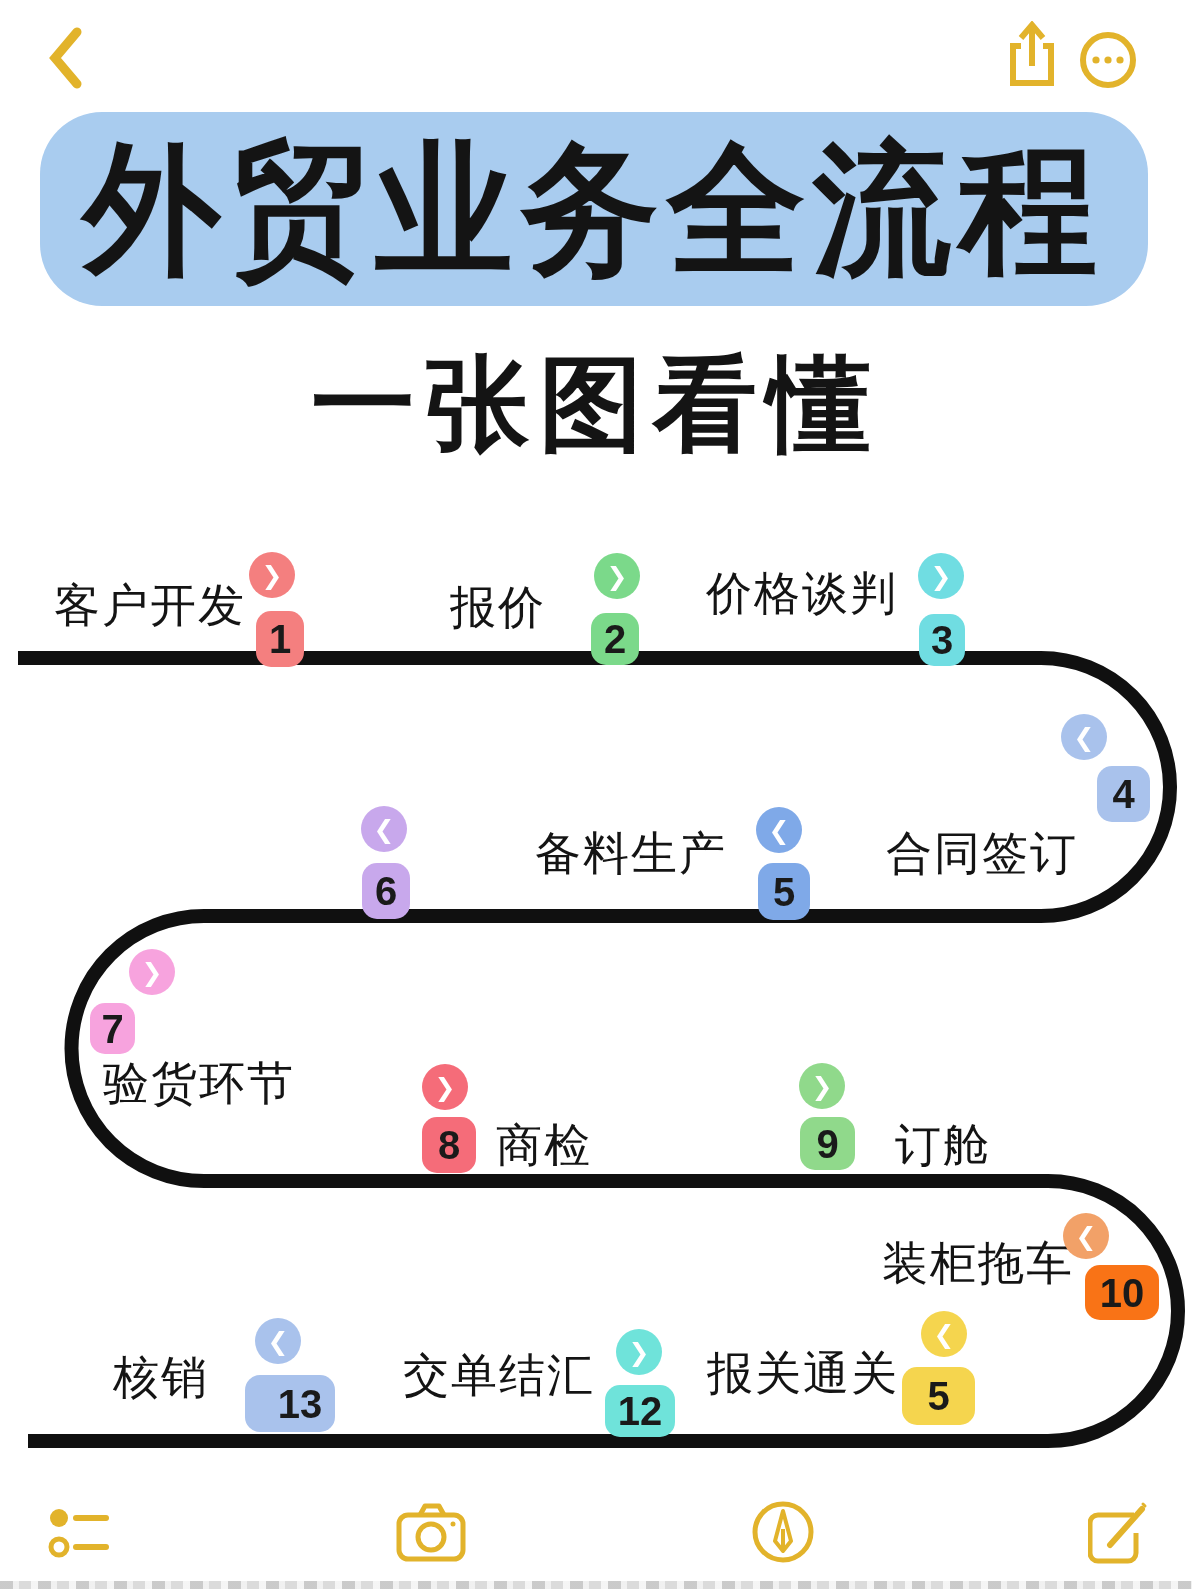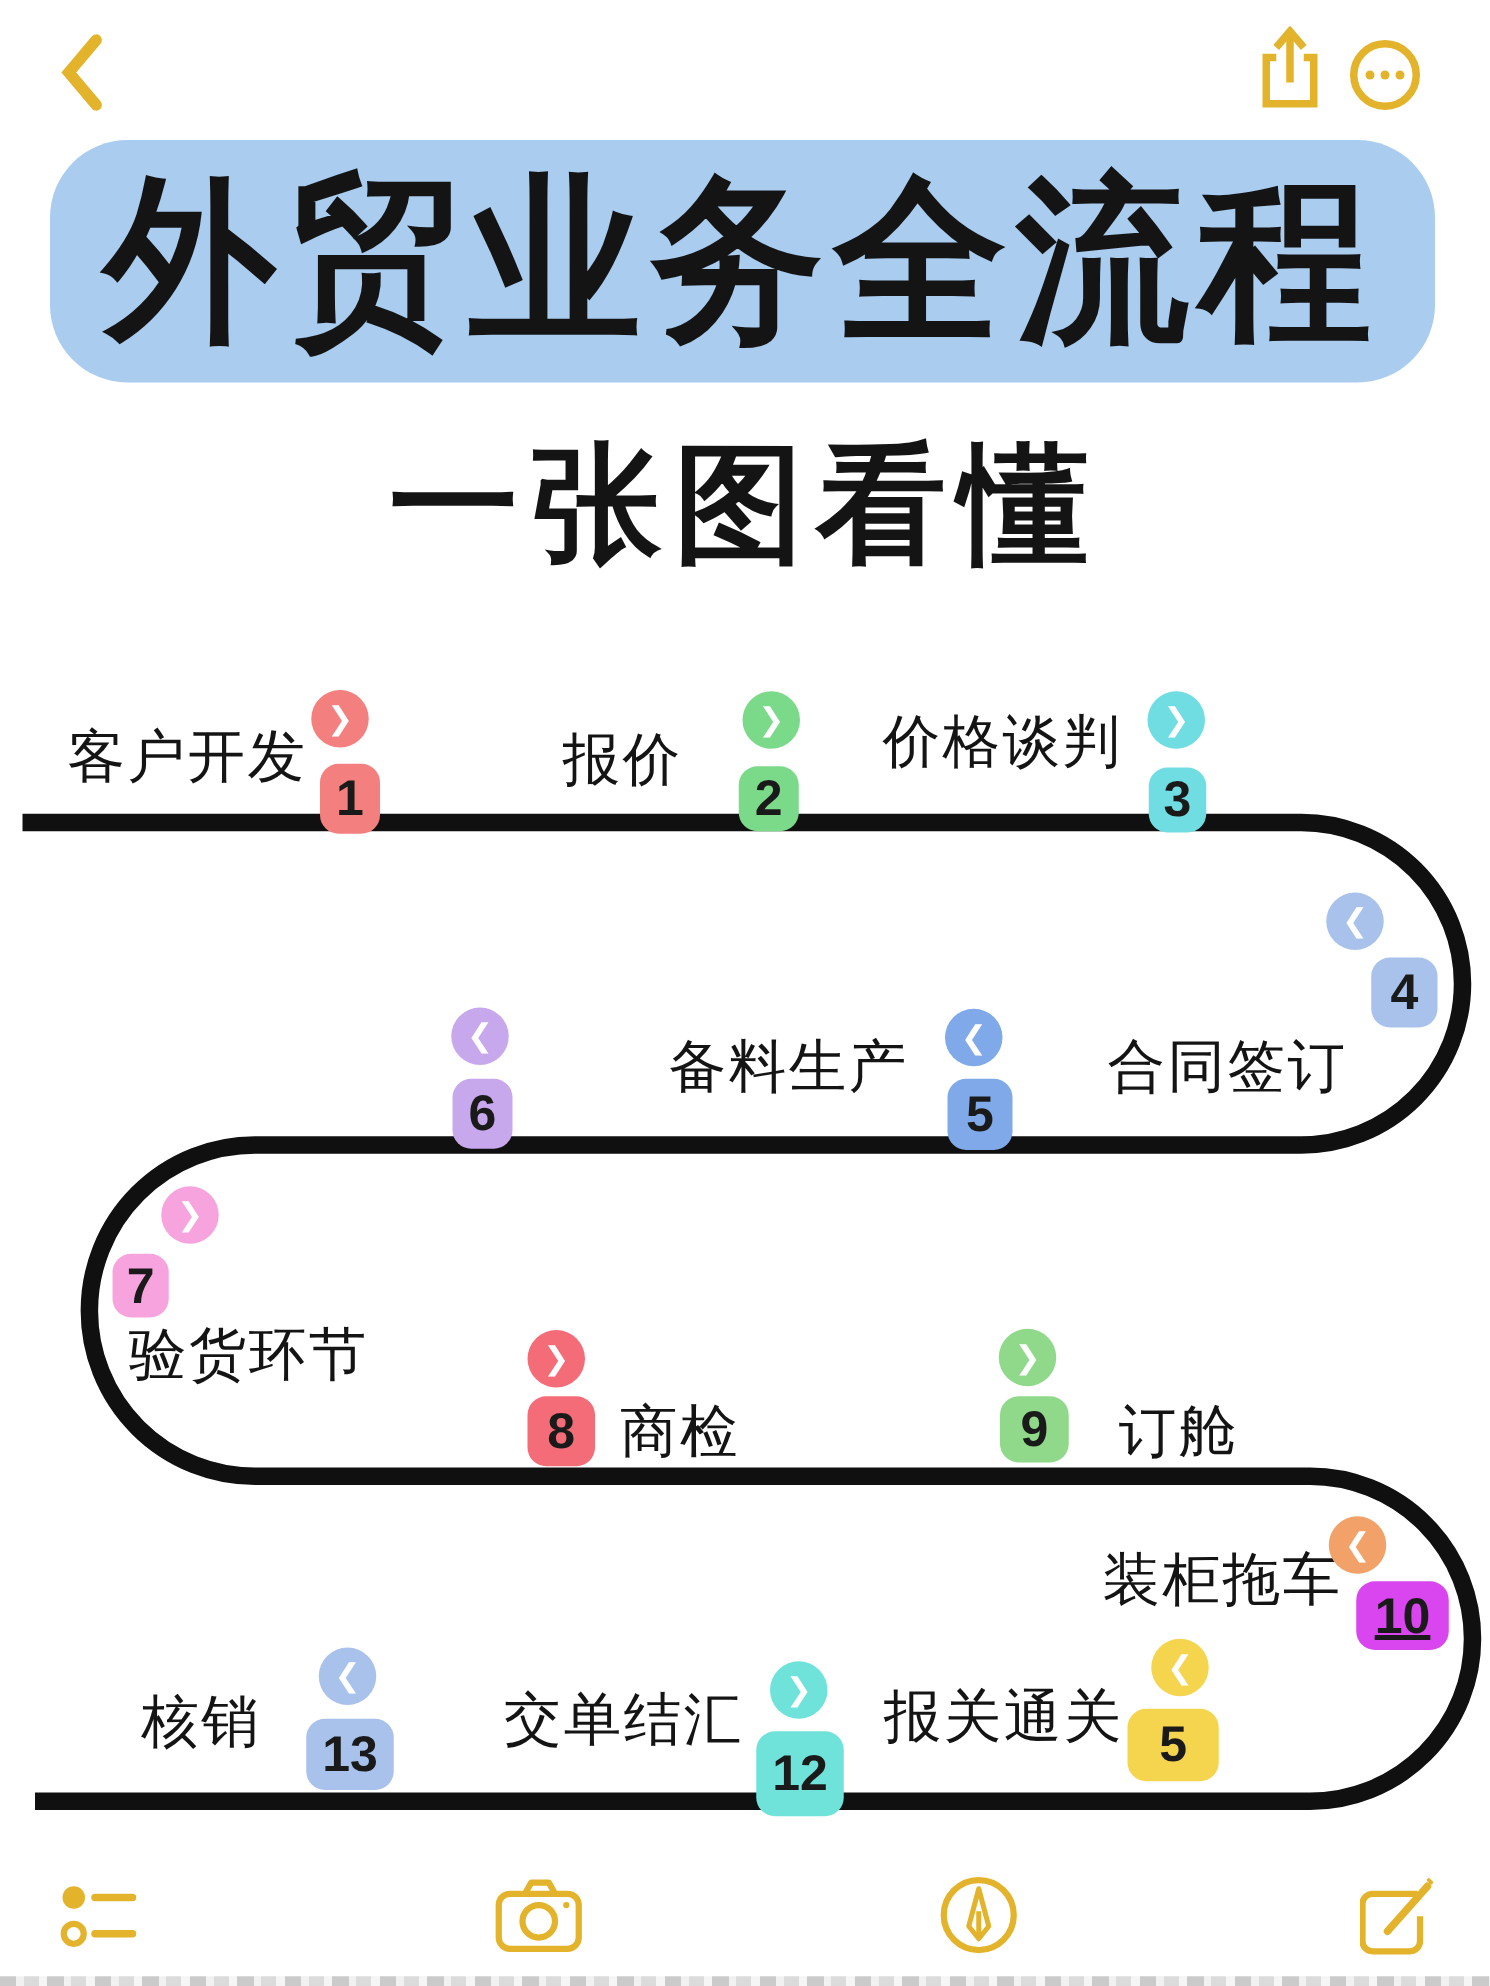--- a/index.html
+++ b/index.html
@@ -55,22 +55,22 @@
   .c2{left:594px;top:553px;}  .t2{left:591px;top:613px;width:48px;height:52px;}  .l2{left:450px;top:584px;}
   .c3{left:918px;top:553px;}  .t3{left:919px;top:614px;width:46px;height:52px;}  .l3{left:706px;top:570px;}
   .c4{left:1061px;top:714px;} .t4{left:1097px;top:766px;width:53px;height:56px;} .l4{left:886px;top:830px;}
   .c5{left:756px;top:807px;}  .t5{left:758px;top:863px;width:52px;height:57px;}  .l5{left:535px;top:830px;}
   .c6{left:361px;top:806px;}  .t6{left:362px;top:863px;width:48px;height:56px;}  .l6{left:98px;top:830px;}
   .c7{left:129px;top:949px;}  .t7{left:90px;top:1003px;width:45px;height:51px;}  .l7{left:103px;top:1060px;}
   .c8{left:422px;top:1064px;} .t8{left:422px;top:1117px;width:54px;height:56px;} .l8{left:496px;top:1122px;}
   .c9{left:799px;top:1063px;} .t9{left:800px;top:1117px;width:55px;height:53px;} .l9{left:895px;top:1122px;}
   .c10{left:1063px;top:1213px;}.t10{left:1085px;top:1265px;width:74px;height:55px;}.l10{left:882px;top:1240px;}
   .c11{left:921px;top:1311px;}.t11{left:902px;top:1367px;width:73px;height:58px;}.l11{left:707px;top:1350px;}
-  .c12{left:616px;top:1329px;}.t12{left:605px;top:1385px;width:70px;height:68px;}.l12{left:403px;top:1352px;}
-  .c13{left:255px;top:1318px;}.t13{left:245px;top:1375px;width:70px;height:57px;}.l13{left:113px;top:1354px;}
+  .c12{left:616px;top:1329px;}.t12{left:605px;top:1385px;width:70px;height:52px;}.l12{left:403px;top:1352px;}
+  .c13{left:255px;top:1318px;}.t13{left:245px;top:1375px;width:70px;height:57px;padding-left:20px;}.l13{left:113px;top:1354px;}
 </style>
 </head>
 <body>
 
 <div class="screen">
 
   <button class="icon-btn" style="left:42px;top:24px;width:48px;height:70px;">
     <span>
       <svg width="40" height="64" viewBox="0 0 40 64">
         <polyline points="31,6 9,32 31,58" fill="none" stroke="#E2B32B" stroke-width="9" stroke-linecap="round" stroke-linejoin="miter"></polyline>
@@ -139,21 +139,21 @@
 
     <div class="chev c8" style="background-color: rgb(245, 108, 121);">❯</div>
     <div class="tile t8" style="background-color: rgb(245, 108, 121);">8</div>
     <div class="lbl l8">商检</div>
 
     <div class="chev c9" style="background-color: rgb(144, 217, 139);">❯</div>
     <div class="tile t9" style="background-color: rgb(144, 217, 139);">9</div>
     <div class="lbl l9">订舱</div>
 
     <div class="chev c10" style="background-color: rgb(242, 161, 104);">❮</div>
-    <div class="tile t10" style="background-color: #d946ef; text-decoration: underline;">10</div>
+    <div class="tile t10" style="background-color: #f97316;">10</div>
     <div class="lbl l10">装柜拖车</div>
 
     <div class="chev c11" style="background-color: rgb(245, 213, 78);">❮</div>
     <div class="tile t11" style="background-color: rgb(245, 213, 78);">5</div>
     <div class="lbl l11">报关通关</div>
 
     <div class="chev c12" style="background-color: rgb(111, 227, 218);">❯</div>
     <div class="tile t12" style="background-color: rgb(111, 227, 218);">12</div>
     <div class="lbl l12">交单结汇</div>
 

